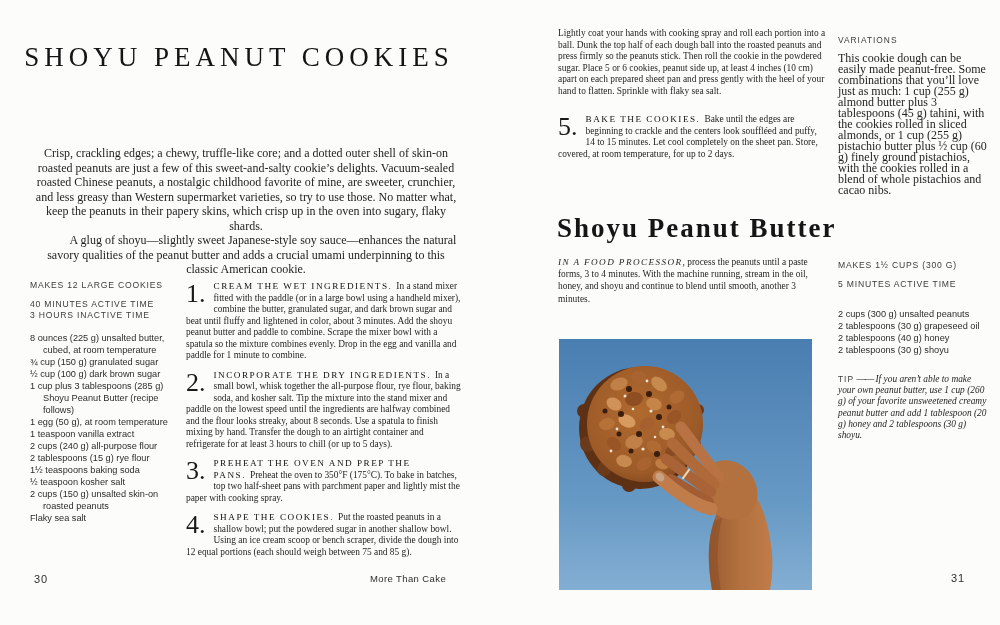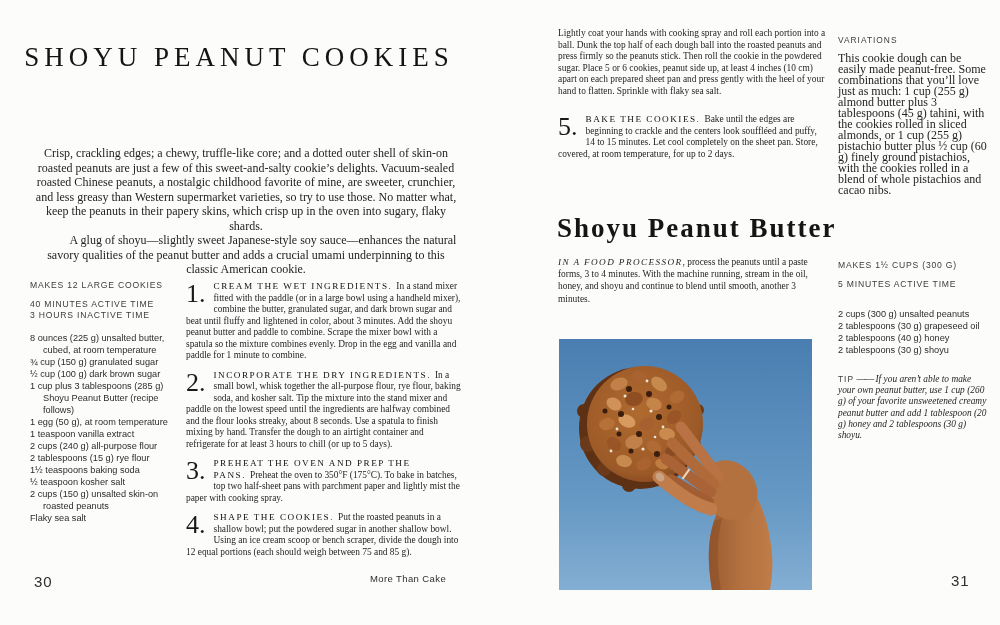--- a/index.html
+++ b/index.html
@@ -29,21 +29,21 @@
   .ingredients{top:332px;left:30px;width:158px;font-size:9.2px;line-height:12px;color:#2c2c2c;}
   .ing{padding-left:13px;text-indent:-13px;}
 
   .steps{top:281px;left:186px;width:278px;}
   .step{margin-bottom:8px;}
   .step p{margin:0;font-size:9.4px;line-height:11.5px;color:#1e1e1e;}
   .step-num{float:left;font-size:26px;line-height:23px;margin:1px 8px 0 0;color:#191919;}
   .step-head{font-size:9.2px;letter-spacing:1.5px;margin-right:4px;color:#111;}
 
   
-  .pg-no{font-size:15px;letter-spacing:1px;color:#2e2e2e;}
+  .pg-no{font-size:11px;letter-spacing:1px;color:#2e2e2e;}
   .pg-left{top:573px;left:34px;}
   .pg-right{top:572px;left:951px;}
   .book-foot{top:573px;left:368px;width:80px;text-align:center;
              font-size:9.5px;letter-spacing:0.4px;color:#2e2e2e;}
 
   
   .cont{top:28px;left:558px;width:268px;font-size:9.4px;line-height:11.5px;}
   .cont p{margin:0;}
   .step5{top:114px;left:558px;width:268px;}
   .sub-title{top:191px;left:557px;width:330px;font-size:27px;

